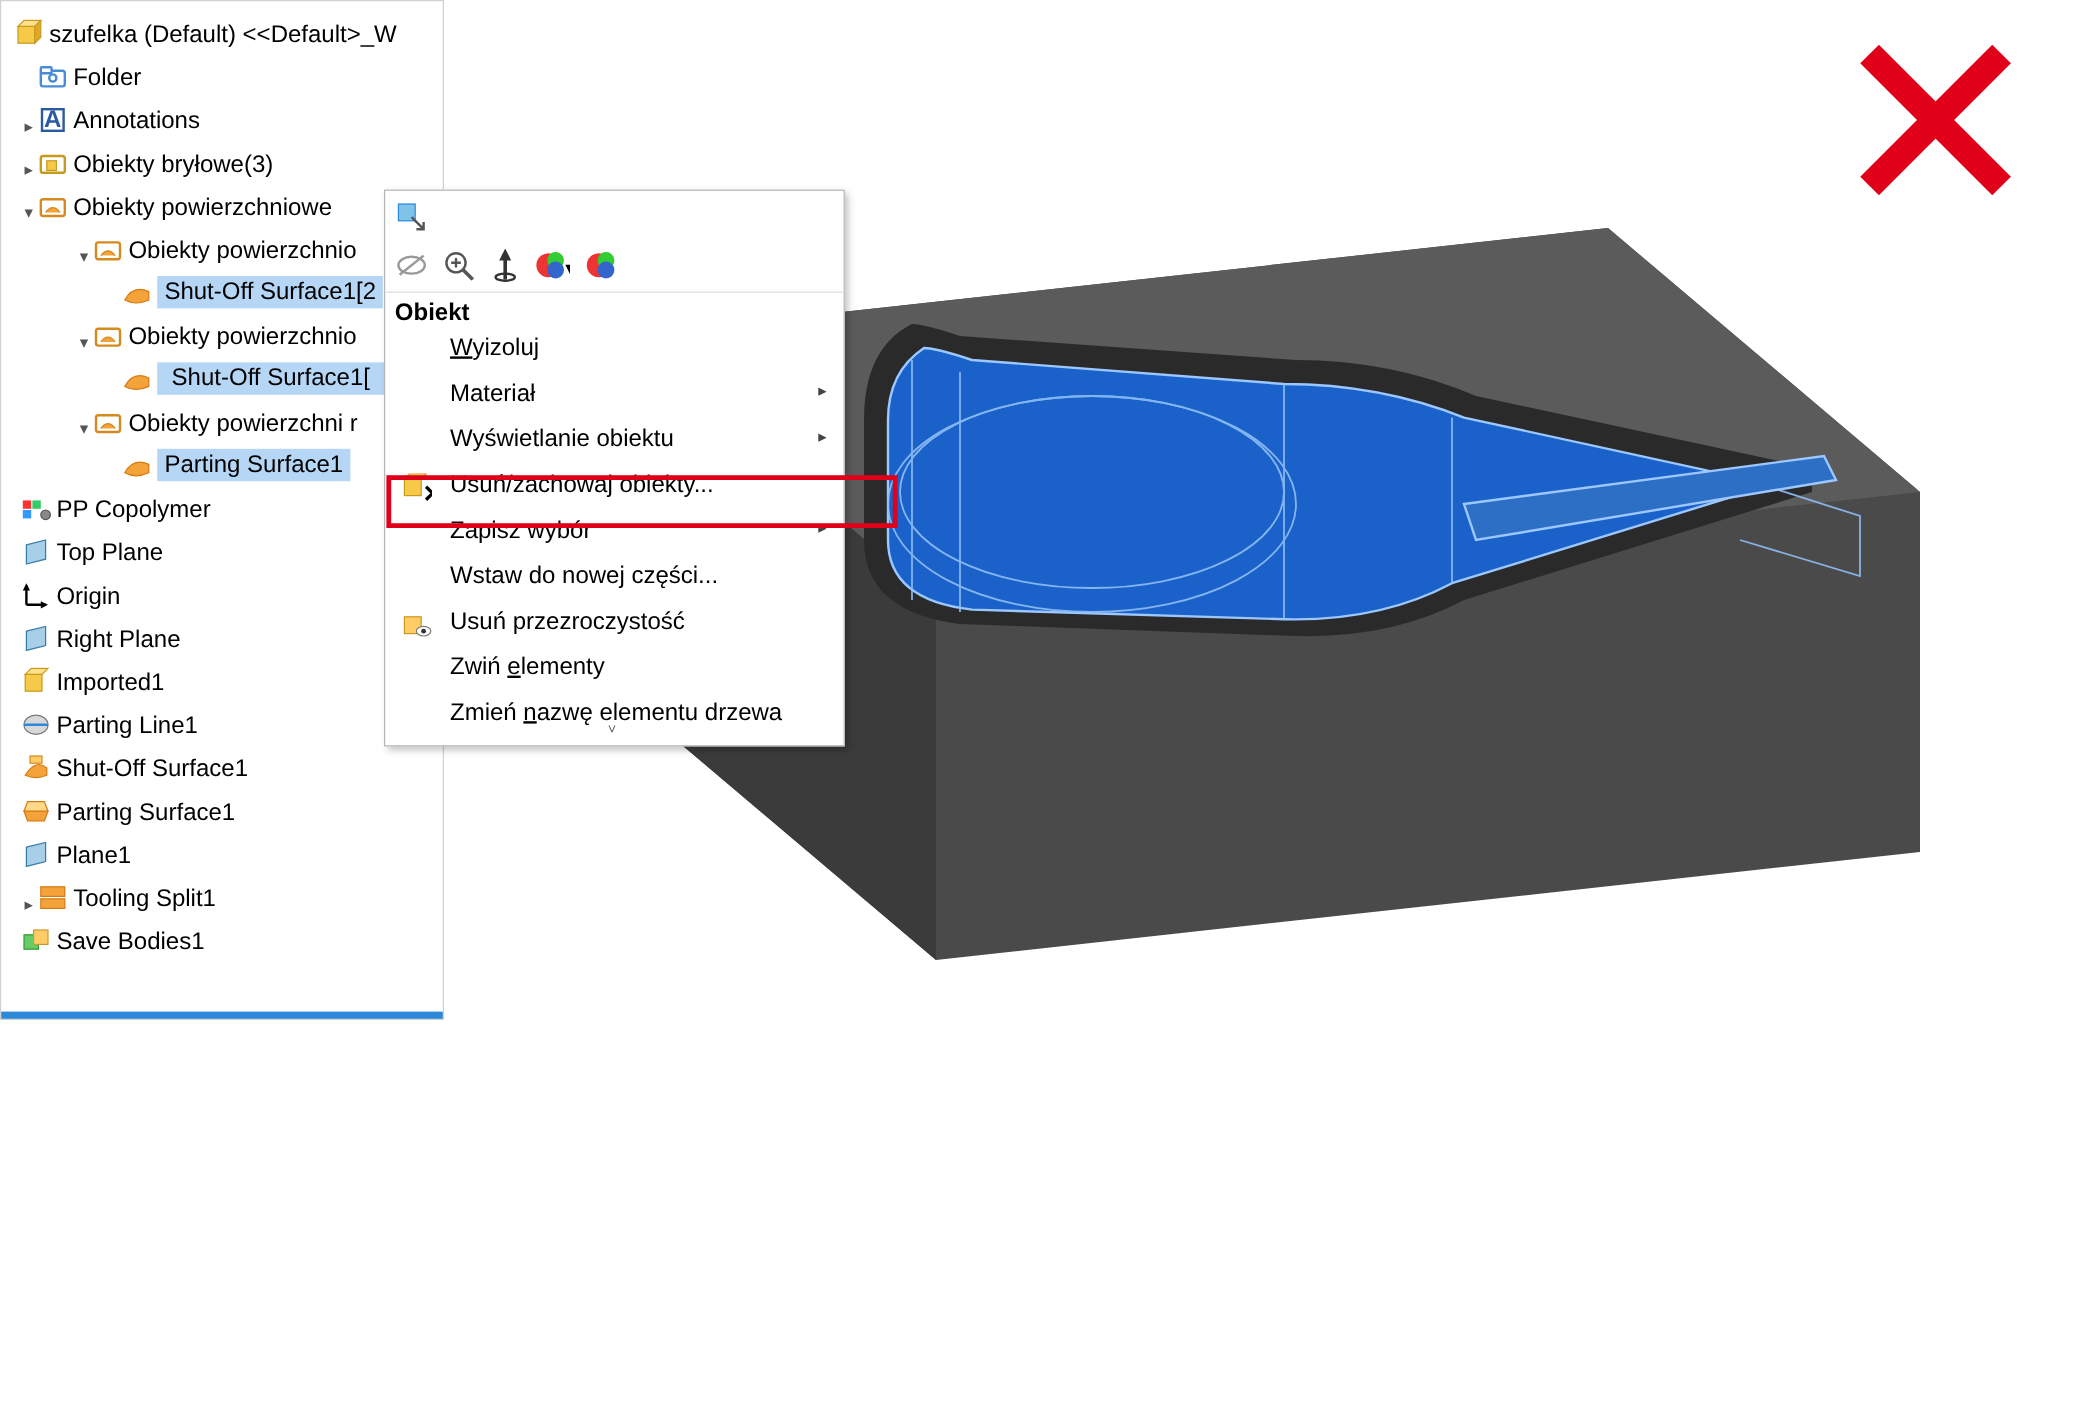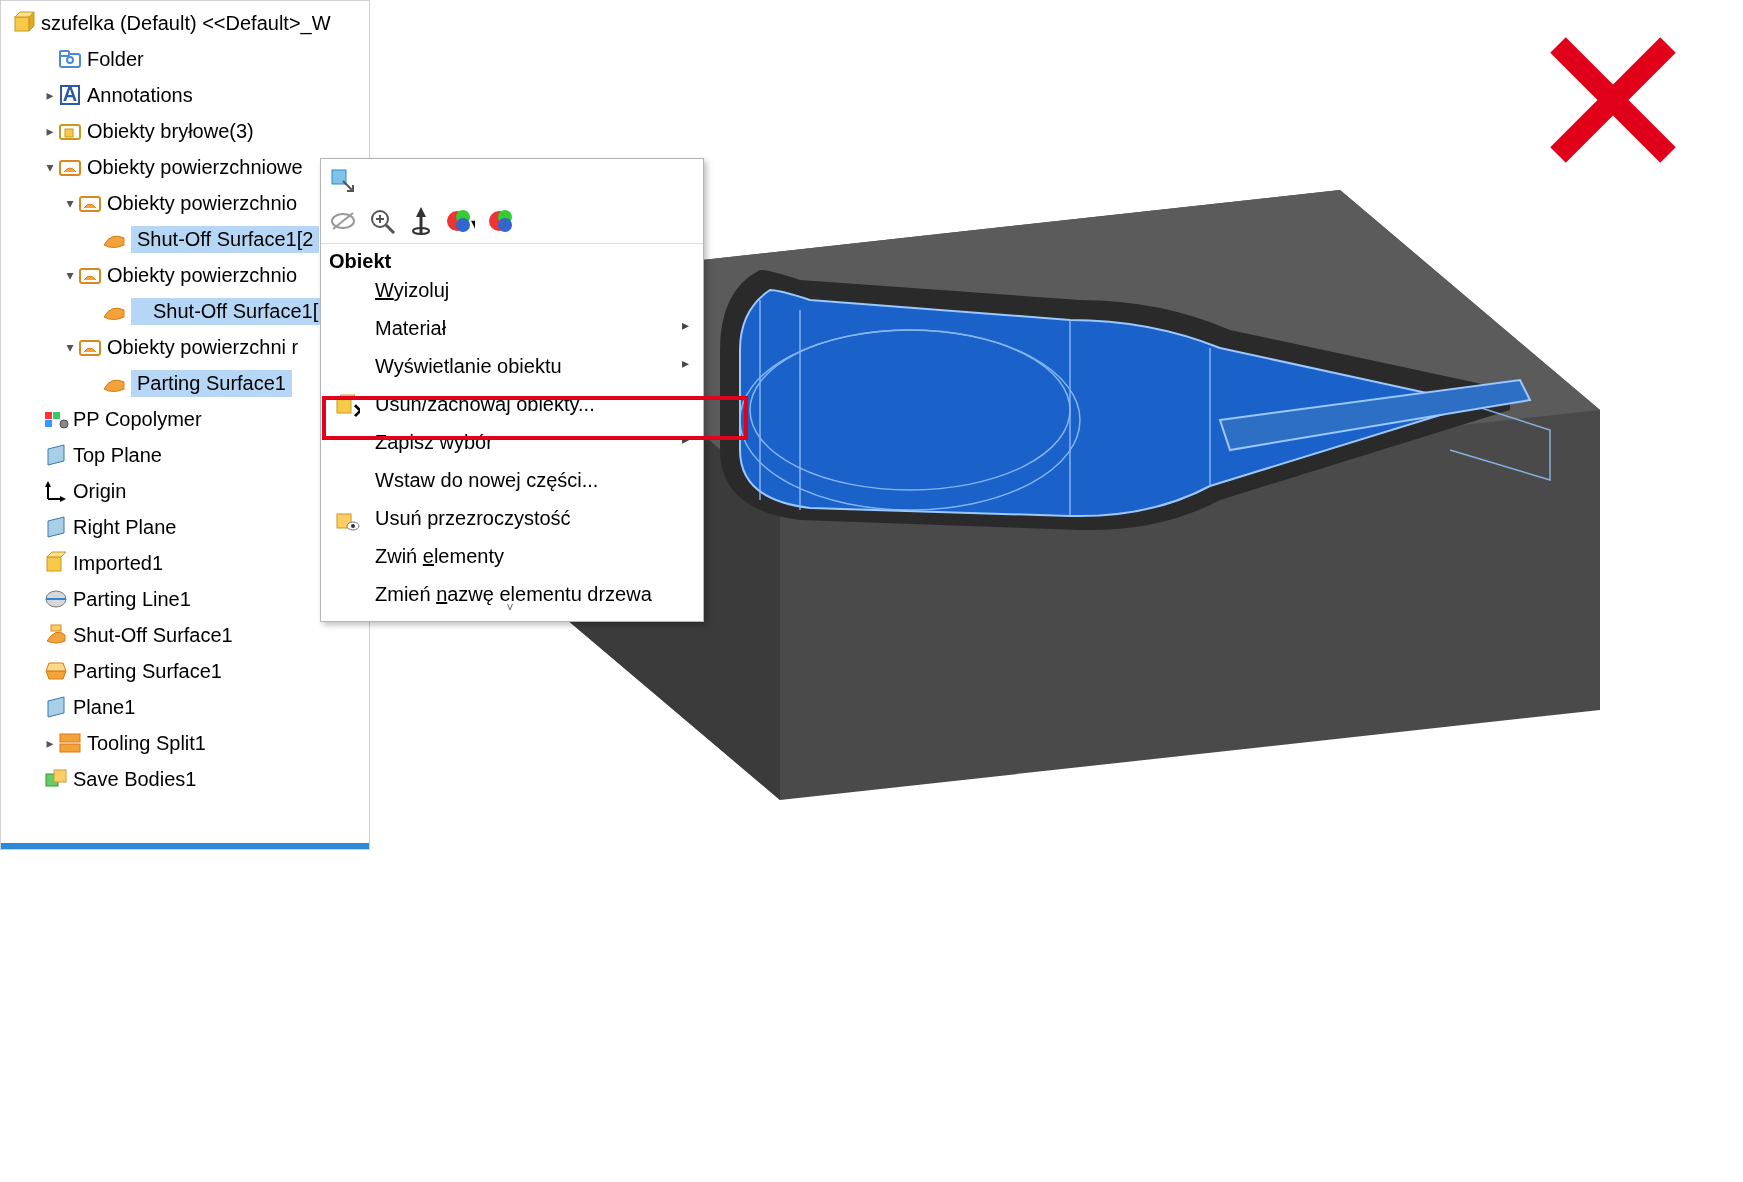--- a/index.html
+++ b/index.html
@@ -1,25 +1,25 @@
 <!DOCTYPE html>
 <html><head>
   <meta charset="utf-8">
   <style>
     *{box-sizing:border-box;margin:0;padding:0;font-family:"Segoe UI",Tahoma,sans-serif;font-size:20px;}
     body{width:1743px;height:1182px;background:#fff;position:relative;overflow:hidden;}
     
     .tree{position:absolute;left:0;top:0;width:370px;height:850px;background:#fff;border:1px solid #d0d0d0;padding-top:4px;}
-    .tree-row{display:flex;align-items:center;height:36px;white-space:nowrap;cursor:default;}
+    .tree-row{display:flex;align-items:flex-end;height:36px;white-space:nowrap;cursor:default;}
     .tree-row .arrow{width:14px;display:inline-block;text-align:center;color:#555;font-size:14px;}
     .tree-row .icon{width:26px;height:26px;display:inline-flex;align-items:center;justify-content:center;margin-right:4px;flex-shrink:0;}
     .tree-row .lbl{white-space:nowrap;overflow:hidden;}
     .sel{background:#b6d6f6;}
     .ind0{padding-left:10px;}
-    .ind1{padding-left:42px;}
+    .ind1{padding-left:16px;}
     .ind2{padding-left:62px;}
     .ind3{padding-left:100px;}
     .bottom-bar{position:absolute;left:0;bottom:0;height:6px;width:100%;background:#2c88d9;}
     
     .viewport{position:absolute;left:370px;top:0;right:0;height:850px;background:#fff;}
     .block{position:absolute;left:90px;top:150px;width:1140px;height:650px;}
     .red-x{position:absolute;right:60px;top:30px;}
     
     .ctx{position:absolute;left:320px;top:158px;width:384px;background:#fff;border:1px solid #b5b5b5;box-shadow:3px 3px 6px rgba(0,0,0,.25);}
     .ctx-toolbar{height:84px;border-bottom:1px solid #fff;display:flex;flex-direction:column;}
@@ -146,21 +146,21 @@
         </svg>
       </span>
     <span class="lbl">Obiekty powierzchnio</span>
   </div>
   <div class="tree-row ind3">
     <span class="icon">
         <svg width="26" height="22">
           <path d="M3,17 Q10,4 23,10 L23,17 Q12,22 3,17Z" fill="#f3a33a" stroke="#d67a10"></path>
         </svg>
       </span>
-    <span class="lbl sel" style="padding:2px 22px">Shut-Off Surface1[</span>
+    <span class="lbl sel" style="padding:2px 12px">Shut-Off Surface1[</span>
   </div>
   <div class="tree-row ind2">
     <span class="arrow">▾</span>
     <span class="icon">
         <svg width="24" height="22">
           <rect x="2" y="5" width="20" height="14" rx="2" fill="#fff" stroke="#d68a1e" stroke-width="2"></rect>
           <path d="M6,16 Q12,8 18,16" fill="#f3a33a" stroke="#d68a1e"></path>
         </svg>
       </span>
     <span class="lbl">Obiekty powierzchni r</span>

